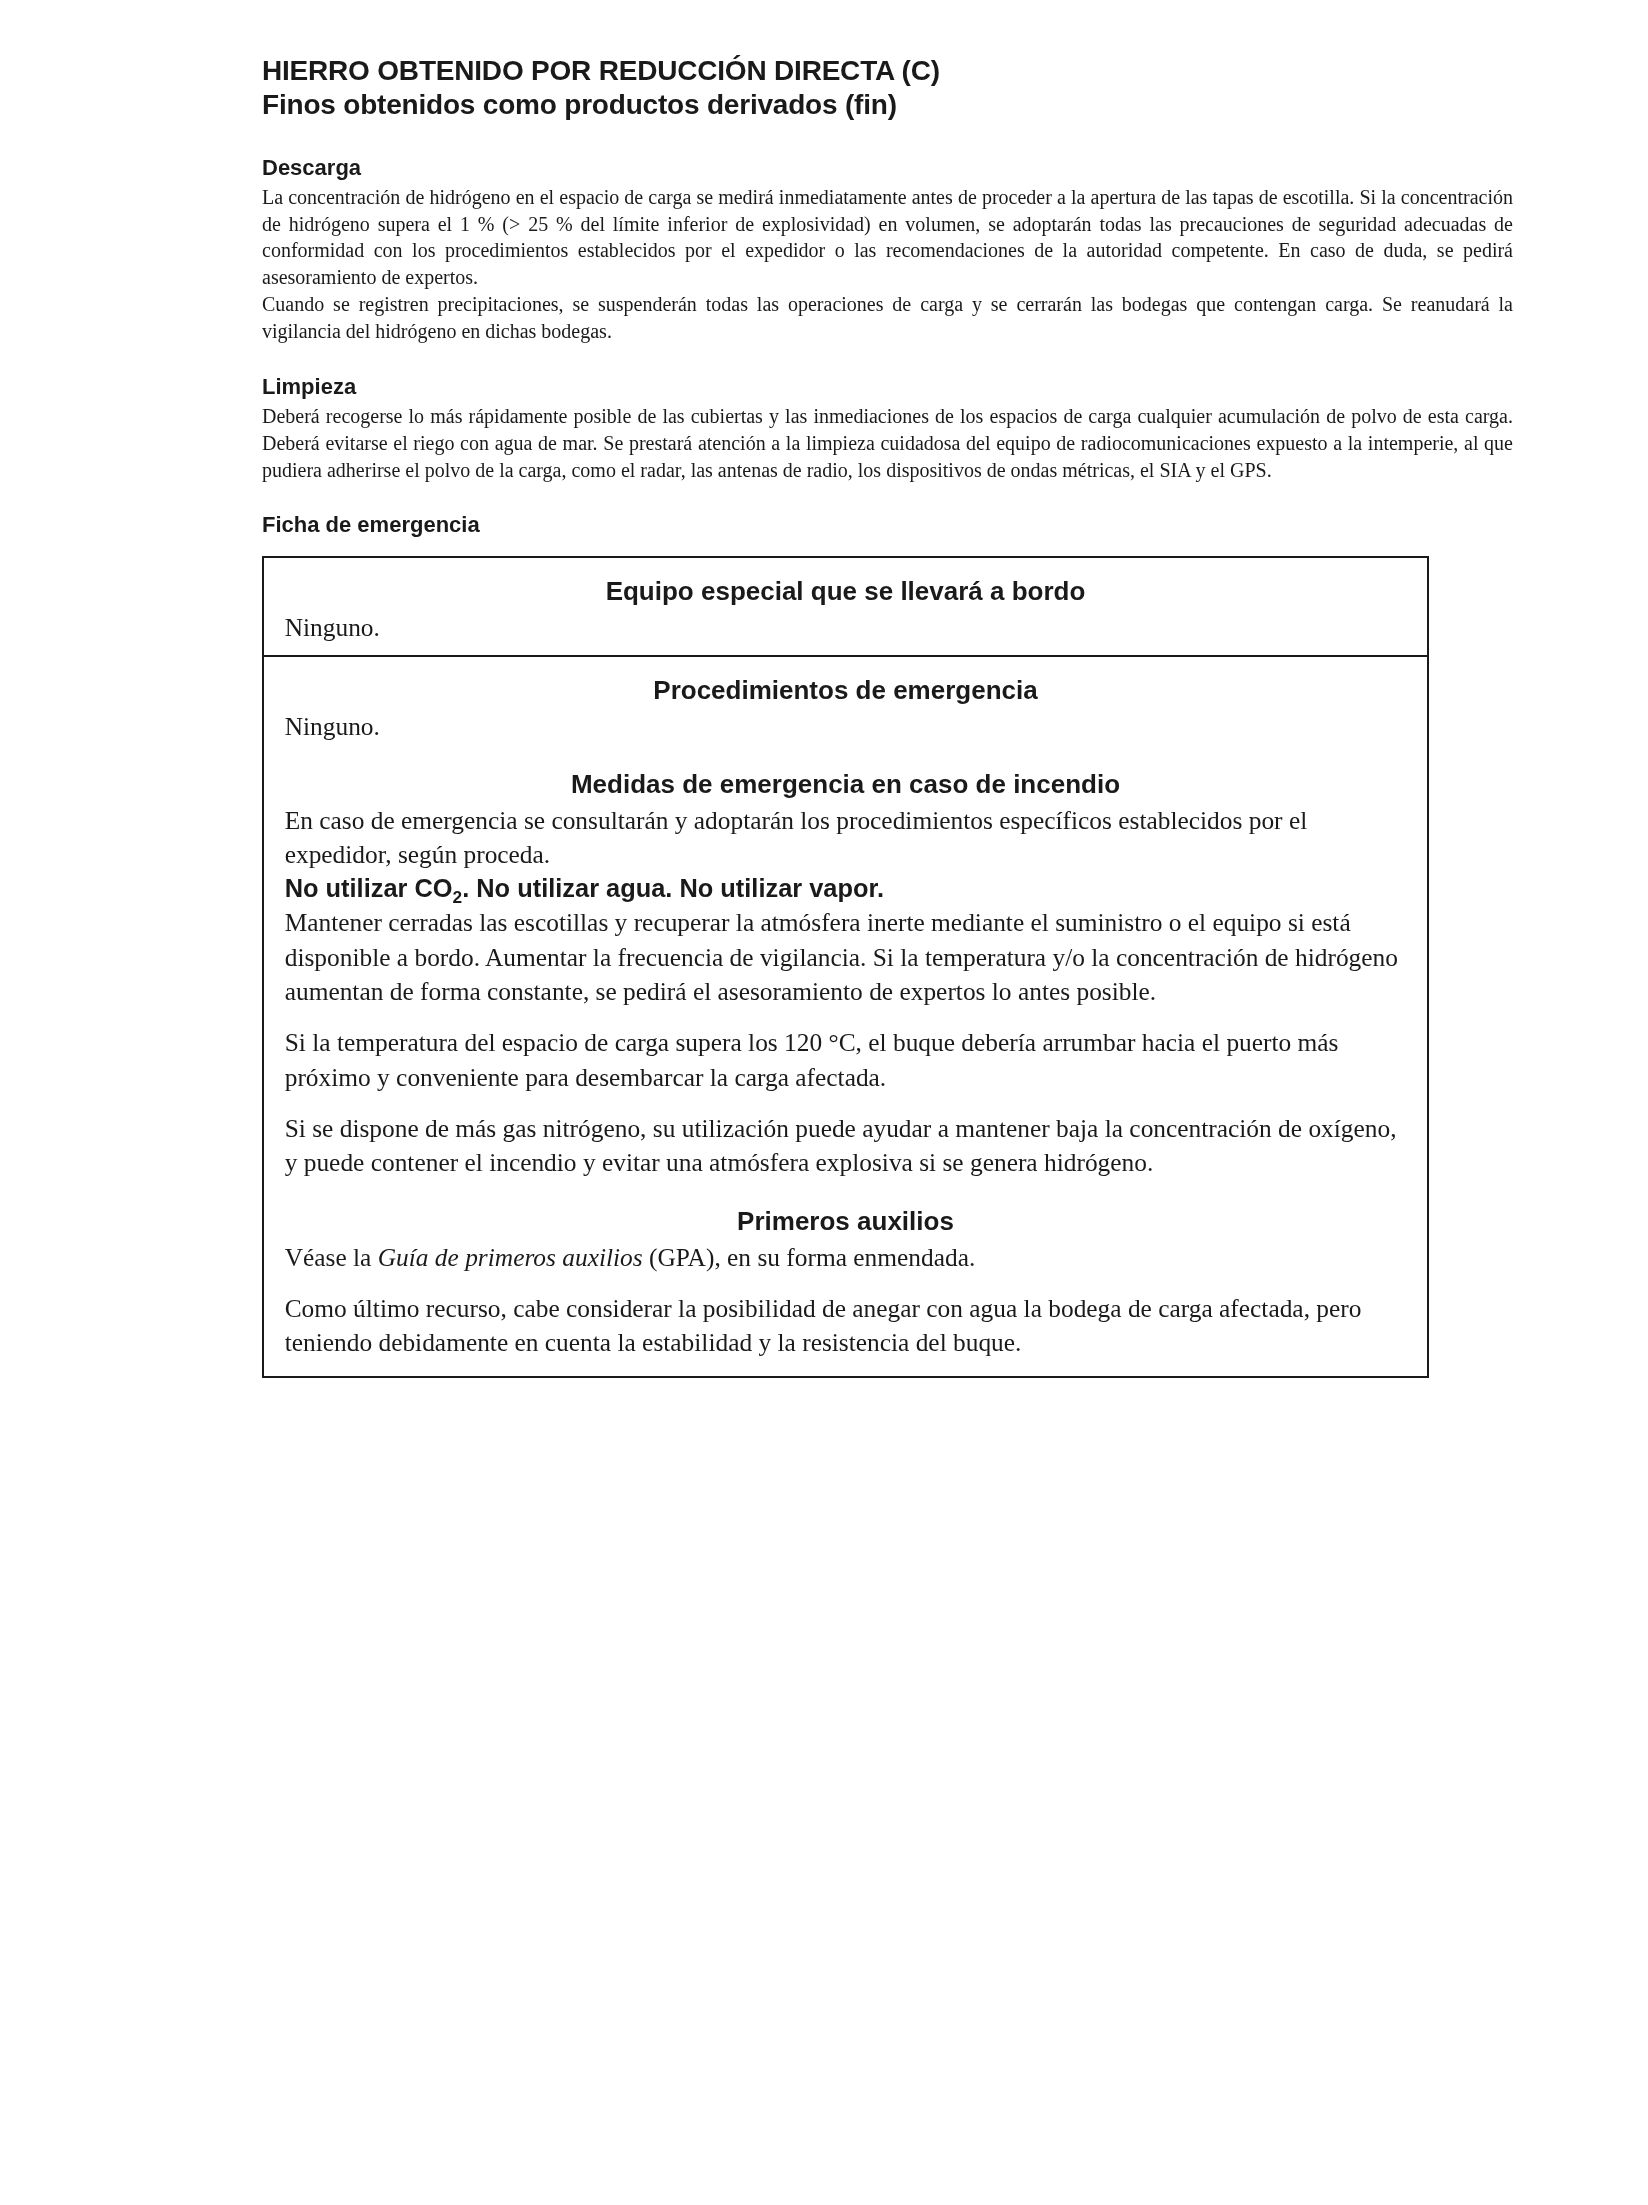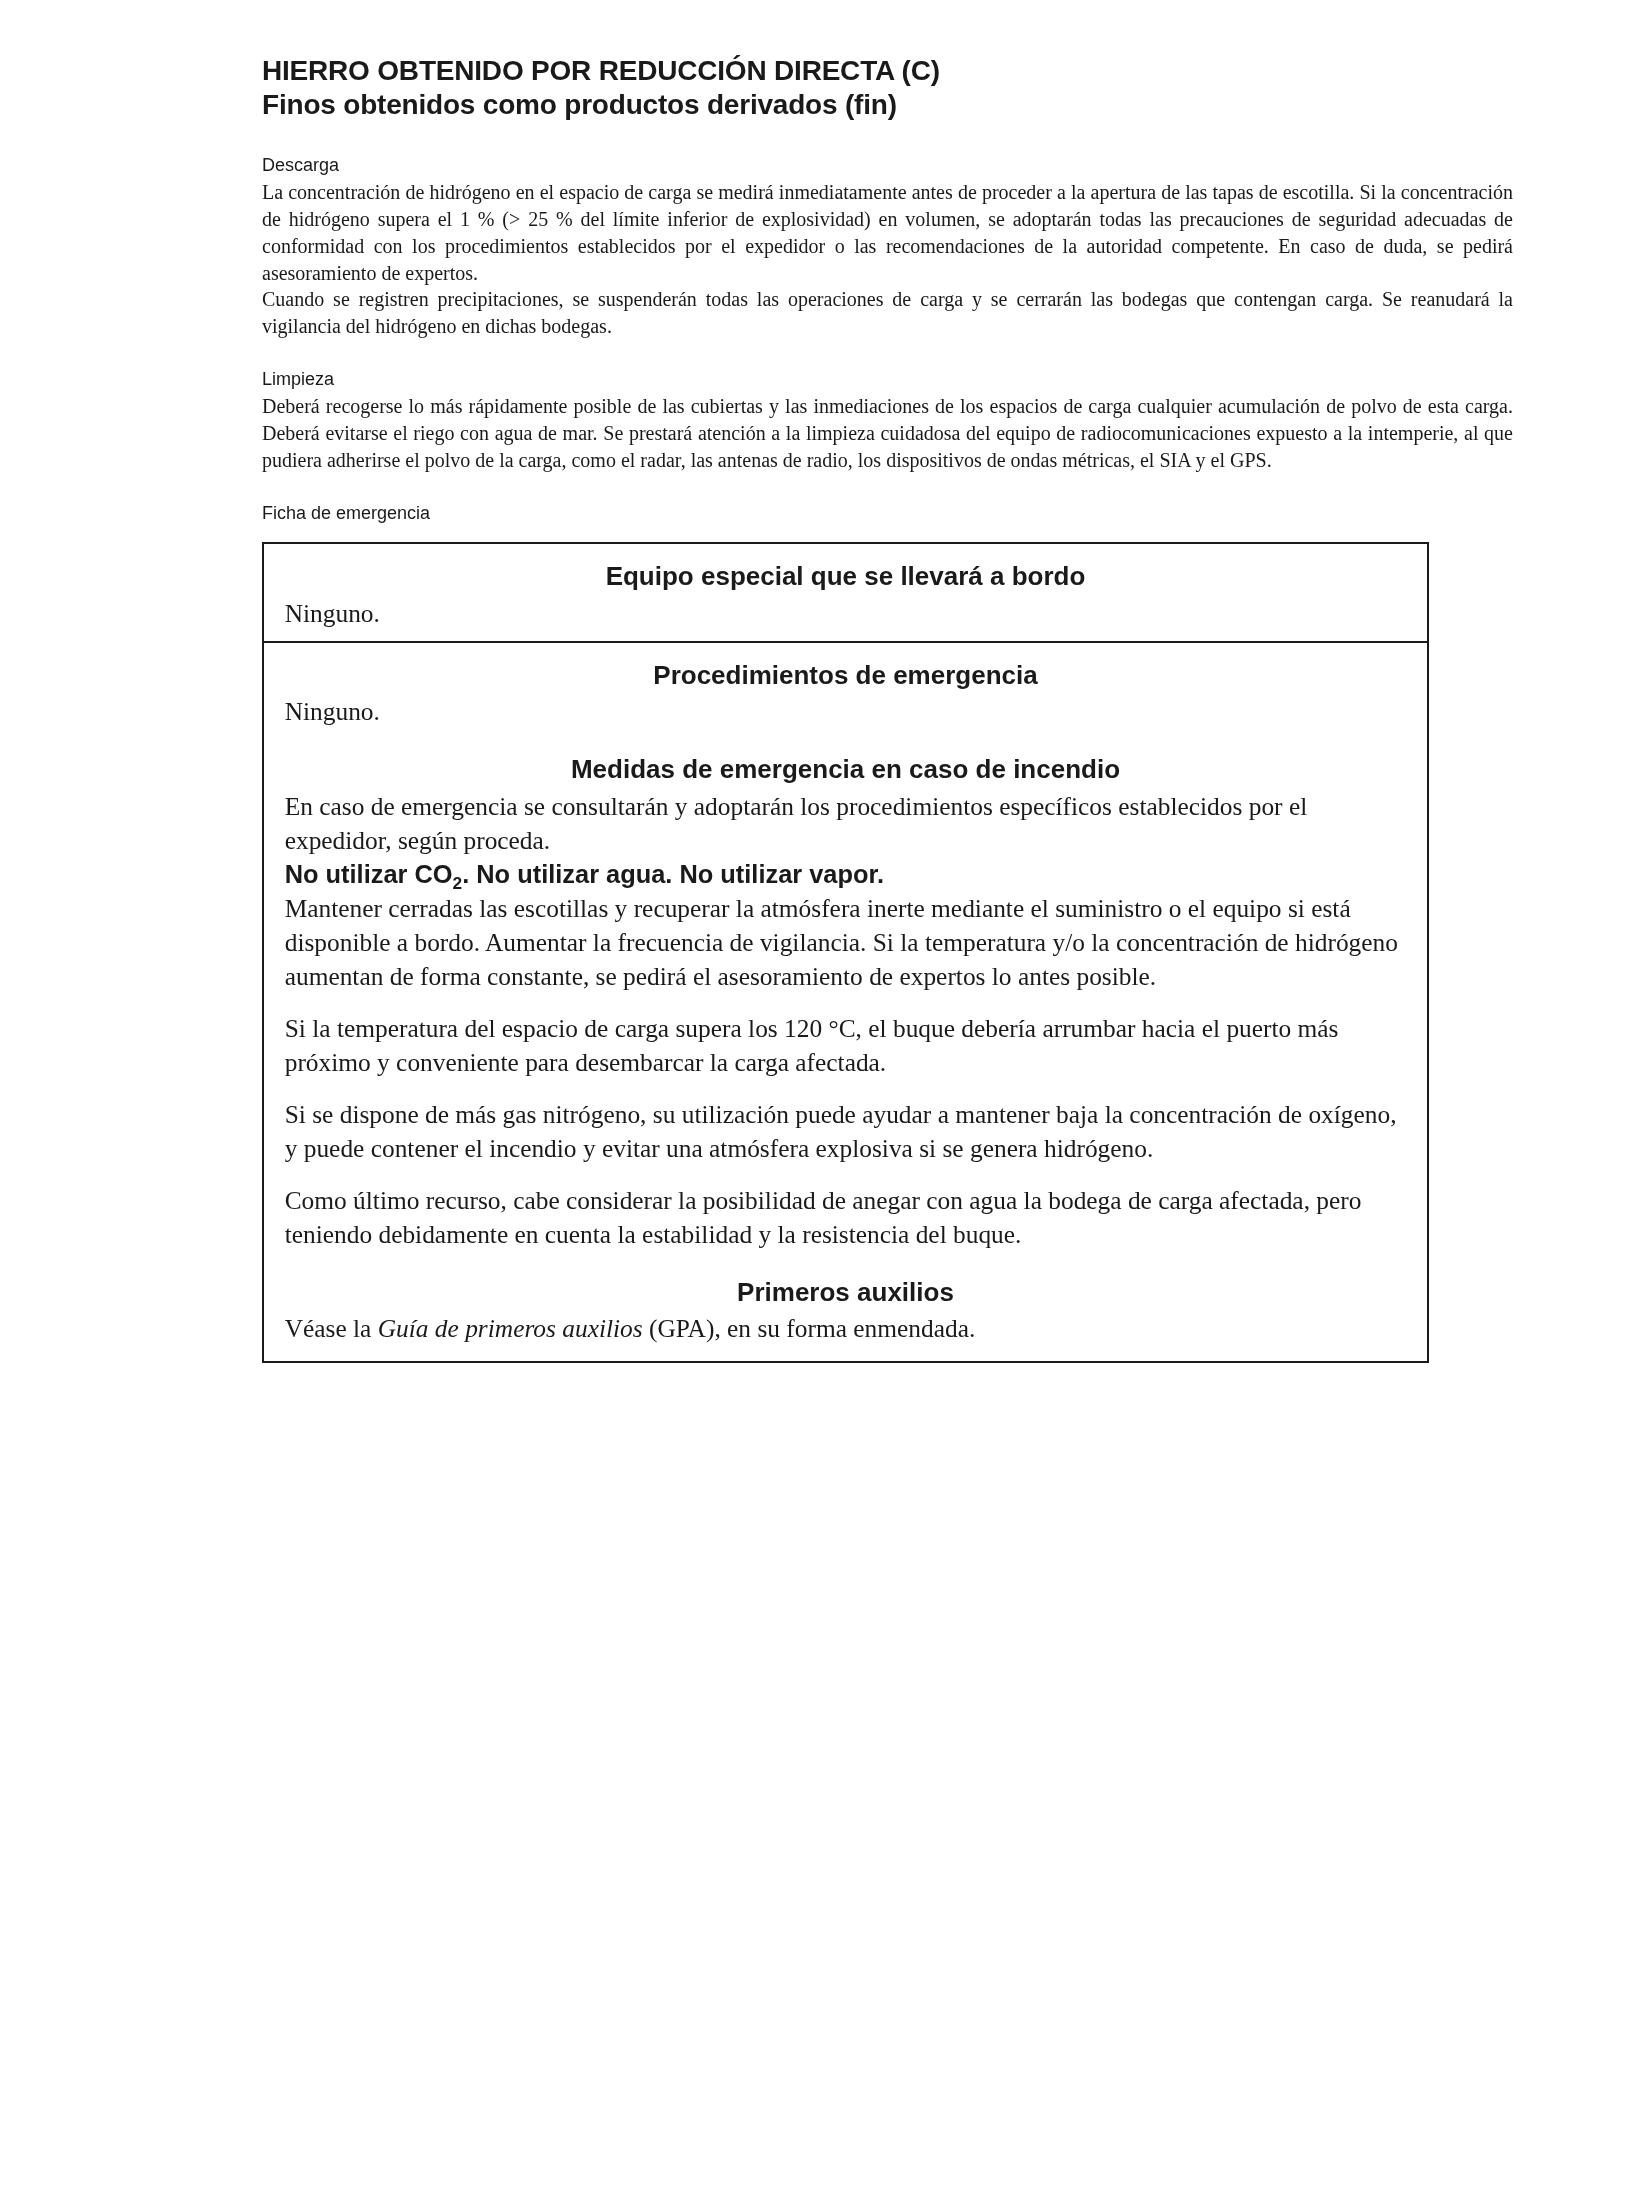--- a/index.html
+++ b/index.html
@@ -40,22 +40,22 @@
     line-height: 1.23;
     letter-spacing: -0.2px;
     margin: 0 0 1.6px 0;
   }
   .doc-subtitle .subtitle-note {
     font-weight: bold;
   }
 
   .section-heading {
     font-family: "Liberation Sans", "DejaVu Sans", sans-serif;
-    font-weight: normal;
-    font-size: 18px;
+    font-weight: bold;
+    font-size: 22px;
     line-height: 1.2;
     margin: 29px 0 2.4px 0;
   }
   .section-heading.first { margin-top: 32px; }
 
   
   .body-par {
     font-size: 20px;
     line-height: 1.345;
     text-align: justify;
@@ -151,28 +151,28 @@
       </div>
 
       <div class="card-block small">
         <p class="card-text">Si la temperatura del espacio de carga supera los 120 °C, el buque debería arrumbar hacia el puerto más próximo y conveniente para desembarcar la carga afectada.</p>
       </div>
 
       <div class="card-block small">
         <p class="card-text">Si se dispone de más gas nitrógeno, su utilización puede ayudar a mantener baja la concentración de oxígeno, y puede contener el incendio y evitar una atmósfera explosiva si se genera hidrógeno.</p>
       </div>
 
-      <div class="card-block small">
-        <p class="card-text">Como último recurso, cabe considerar la posibilidad de anegar con agua la bodega de carga afectada, pero teniendo debidamente en cuenta la estabilidad y la resistencia del buque.</p>
-      </div>
-
       <div class="card-block">
         <div class="card-heading">Primeros auxilios</div>
         <p class="card-text">
           <span>Véase la </span><span class="card-italic">Guía de primeros auxilios</span><span> (GPA), en su forma enmendada.</span>
         </p>
+      </div>
+
+      <div class="card-block small">
+        <p class="card-text">Como último recurso, cabe considerar la posibilidad de anegar con agua la bodega de carga afectada, pero teniendo debidamente en cuenta la estabilidad y la resistencia del buque.</p>
       </div>
 
     </div>
   </div>
 
 </div>
 
 
 </body></html>

